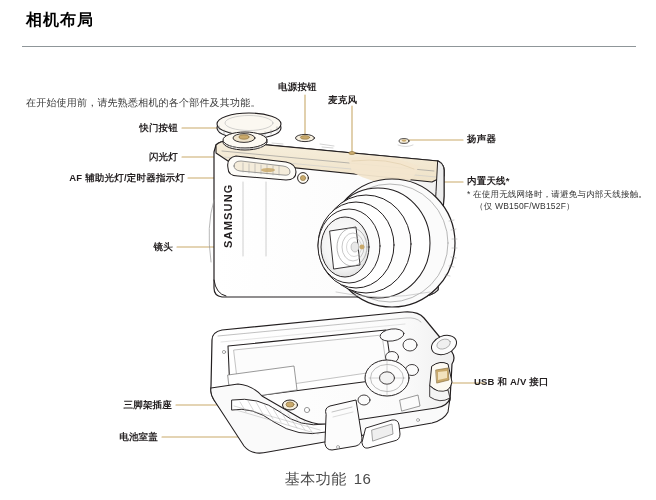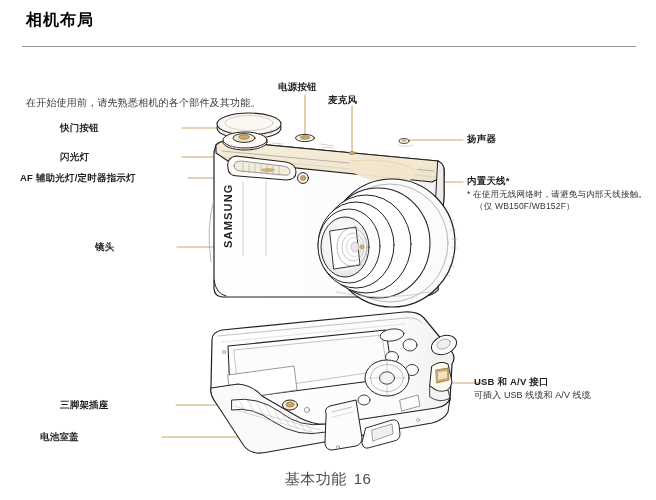--- a/index.html
+++ b/index.html
@@ -59,21 +59,21 @@
   
   .label {
     position: absolute;
     font-size: 9.5px;
     font-weight: bold;
     color: #231f20;
     white-space: nowrap;
     letter-spacing: 0.2px;
     line-height: 1.35;
   }
-  .label.right-align { text-align: left; }
+  .label.right-align { text-align: right; }
   .sub {
     font-weight: normal;
     font-size: 9px;
     color: #333;
     letter-spacing: 0.1px;
     white-space: nowrap;
   }
   .note {
     font-weight: normal;
     font-size: 8.5px;
@@ -389,18 +389,17 @@
 <div class="label right-align" style="left:60px; top:399px; width:112px;">
   <span>三脚架插座</span>
 </div>
 
 <div class="label right-align" style="left:40px; top:431px; width:118px;">
   <span>电池室盖</span>
 </div>
 
 <div class="label" style="left:474px; top:376px;">
   <span>USB 和 A/V 接口</span>
-  <span class="sub" style="display:block;">可插入 USB 线缆和 A/V 线缆</span>
 </div>
 
 <div class="footer">
   <span>基本功能</span><span class="pg">16</span>
 </div>
 
 </body></html>

